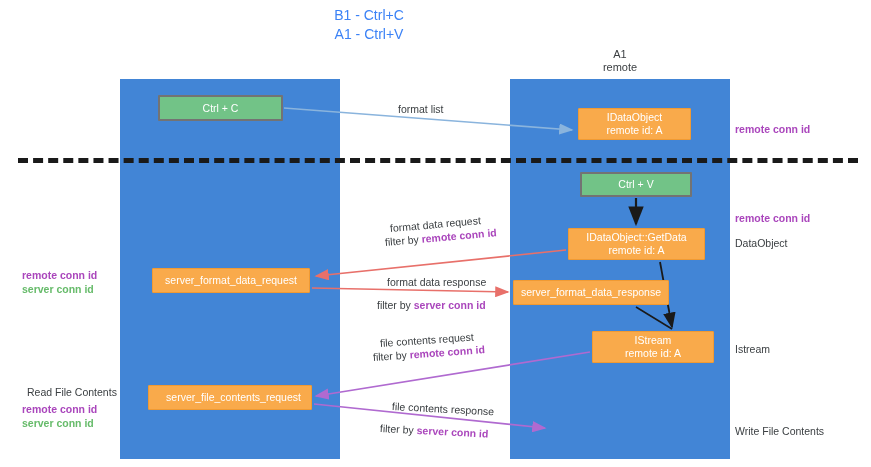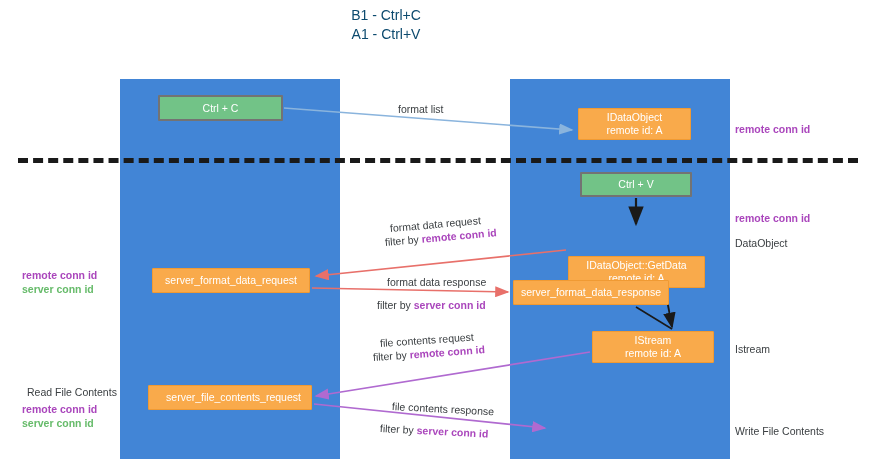--- a/index.html
+++ b/index.html
@@ -8,21 +8,21 @@
     background:#ffffff;
     font-family:"Liberation Sans","DejaVu Sans",sans-serif;
     color:#3c4043;
   }
   .stage{position:absolute;inset:0;}
   .abs{position:absolute;}
 
   
   .title{
     left:0;top:6px;width:738px;text-align:center;
-    font-size:14px;line-height:19px;color:#0c4a6e;white-space:pre-line;margin-left:17px;
+    font-size:14px;line-height:19px;color:#3b82f6;white-space:pre-line;
   }
 
   
   .colhead{
     font-size:11px;line-height:13px;text-align:center;color:#3c4043;
     white-space:pre-line;
   }
   #colhead-b1{left:120px;top:48px;width:220px;}
   #colhead-a1{left:510px;top:48px;width:220px;}
 
@@ -44,21 +44,21 @@
     text-align:center;color:#ffffff;font-size:10.5px;line-height:13px;
     border-radius:1px;
   }
   .node.green{background:#72c387;border:2px solid #737373;}
   .node.orange{background:#f9aa4b;border:1px solid #f09a33;}
   .node .l2{font-size:10.5px;line-height:13px;}
 
   #node-ctrl-c{left:158px;top:95px;width:125px;height:26px;}
   #node-ctrl-v{left:580px;top:172px;width:112px;height:25px;}
   #node-idataobject{left:578px;top:108px;width:113px;height:32px;}
-  #node-getdata{left:568px;top:228px;width:137px;height:32px;margin-top:28px;}
+  #node-getdata{left:568px;top:228px;width:137px;height:32px;}
   #node-fmt-req{left:152px;top:268px;width:158px;height:25px;}
   #node-fmt-resp{left:513px;top:280px;width:156px;height:25px;}
   #node-istream{left:592px;top:331px;width:122px;height:32px;}
   #node-file-req{left:148px;top:385px;width:164px;height:25px;padding-left:7px;}
   #node-file-resp{left:549px;top:418px;width:156px;height:25px;}
 
   
   .margin-note{font-size:10.5px;line-height:14px;color:#3c4043;}
   .legend{font-size:10.5px;line-height:14px;font-weight:bold;}
   .c-remote{color:#aa46bc;}
@@ -92,20 +92,22 @@
   svg.edges{position:absolute;left:0;top:0;width:871px;height:467px;overflow:visible;}
 </style>
 </head>
 <body>
 
 <div class="stage">
 
   <div class="abs title">B1 - Ctrl+C
 A1 - Ctrl+V</div>
 
+  <div class="abs colhead" id="colhead-a1">A1
+remote</div>
 
   <div class="abs lane" id="lane-b1"></div>
   <div class="abs lane" id="lane-a1"></div>
 
   <svg class="edges">
     <defs>
       <marker id="ah-blue" markerWidth="9" markerHeight="7" refX="8" refY="3.5" orient="auto">
         <polygon points="0,0 9,3.5 0,7" fill="#8ab4dd"></polygon>
       </marker>
       <marker id="ah-red" markerWidth="9" markerHeight="7" refX="8" refY="3.5" orient="auto">

